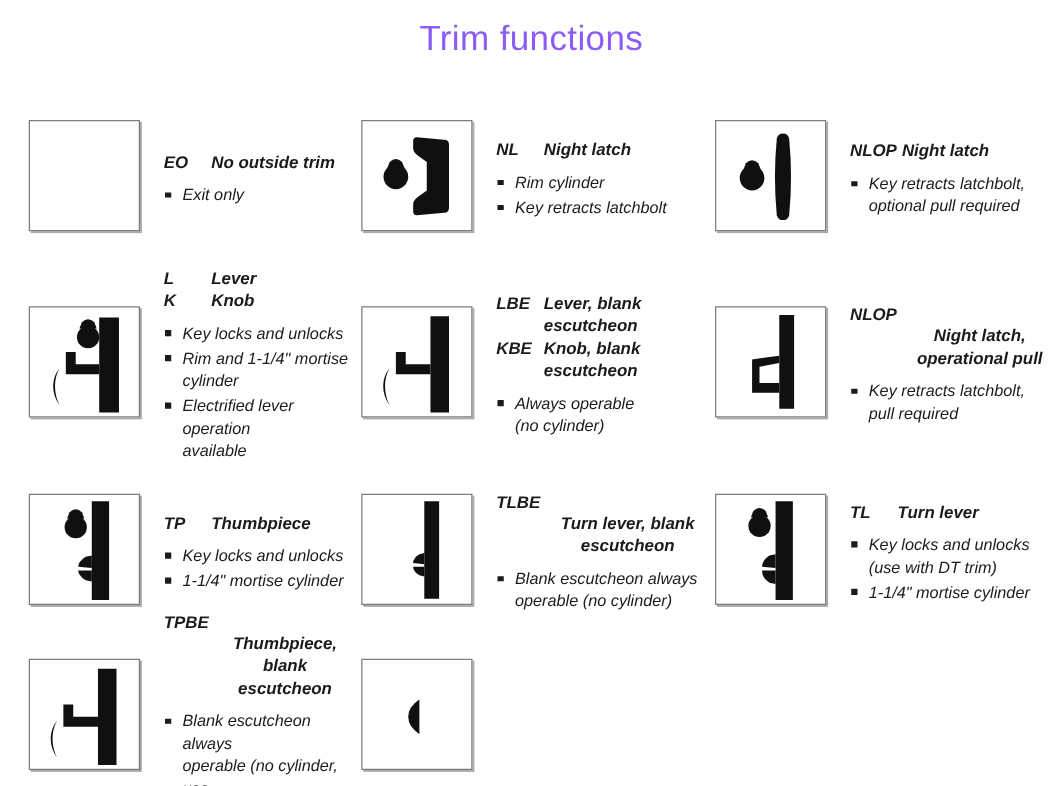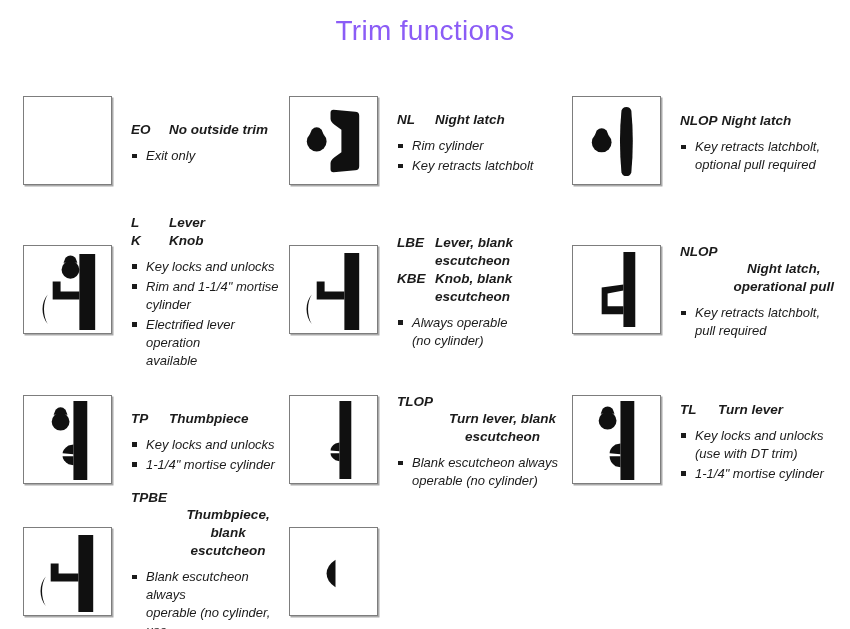--- a/index.html
+++ b/index.html
@@ -188,21 +188,21 @@
     <div class="cell center-title">
       <div class="box">
         <svg viewBox="0 0 88 88">
           <path d="M50 5 H62 V84 H50 Z" fill="#101010"></path>
           <path d="M50 47 L46 48 Q41 51 41 55 L50 56 Z" fill="#101010"></path>
           <path d="M50 58 L41 58 Q41 62 46 65 L50 66 Z" fill="#101010"></path>
         </svg>
       </div>
       <div class="text">
         <div class="hline">
-          <span class="code">TLOP</span>
+          <span class="code">TLBE</span>
           <span class="title">Turn lever, blank
 escutcheon</span>
         </div>
         <ul class="bullets">
           <li>Blank escutcheon always
 operable (no cylinder)</li>
         </ul>
       </div>
     </div>
     <div class="cell">

